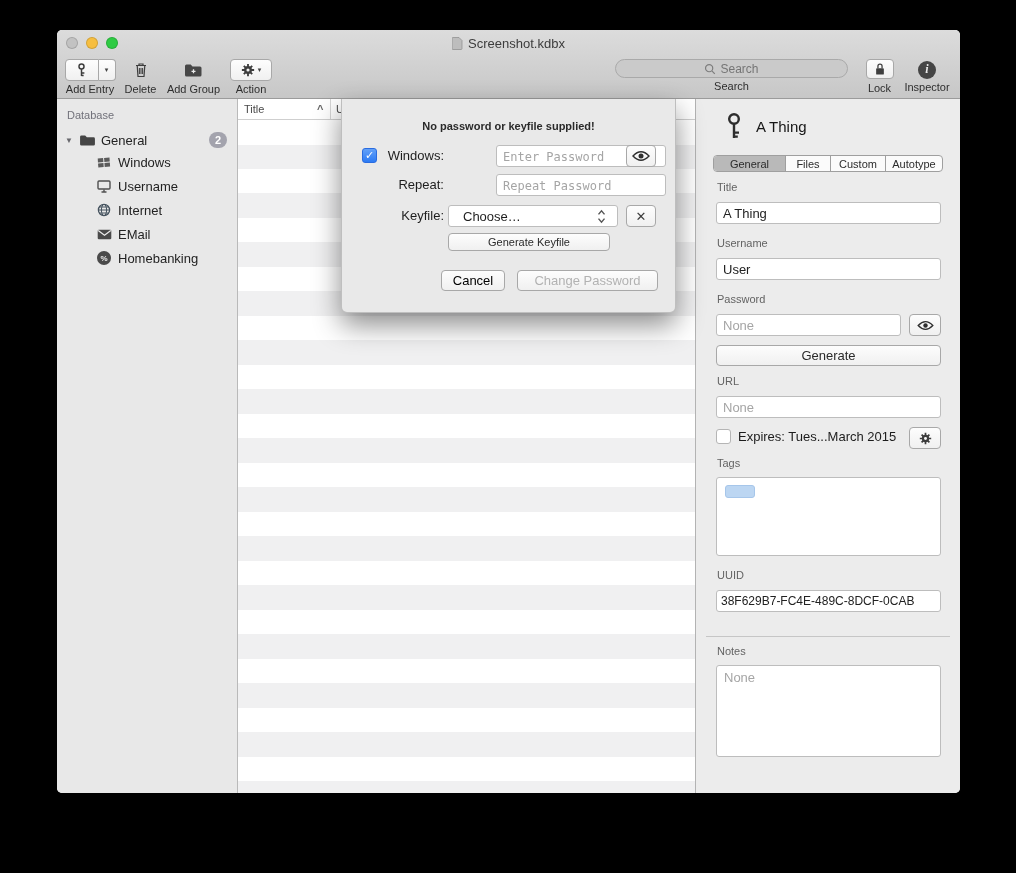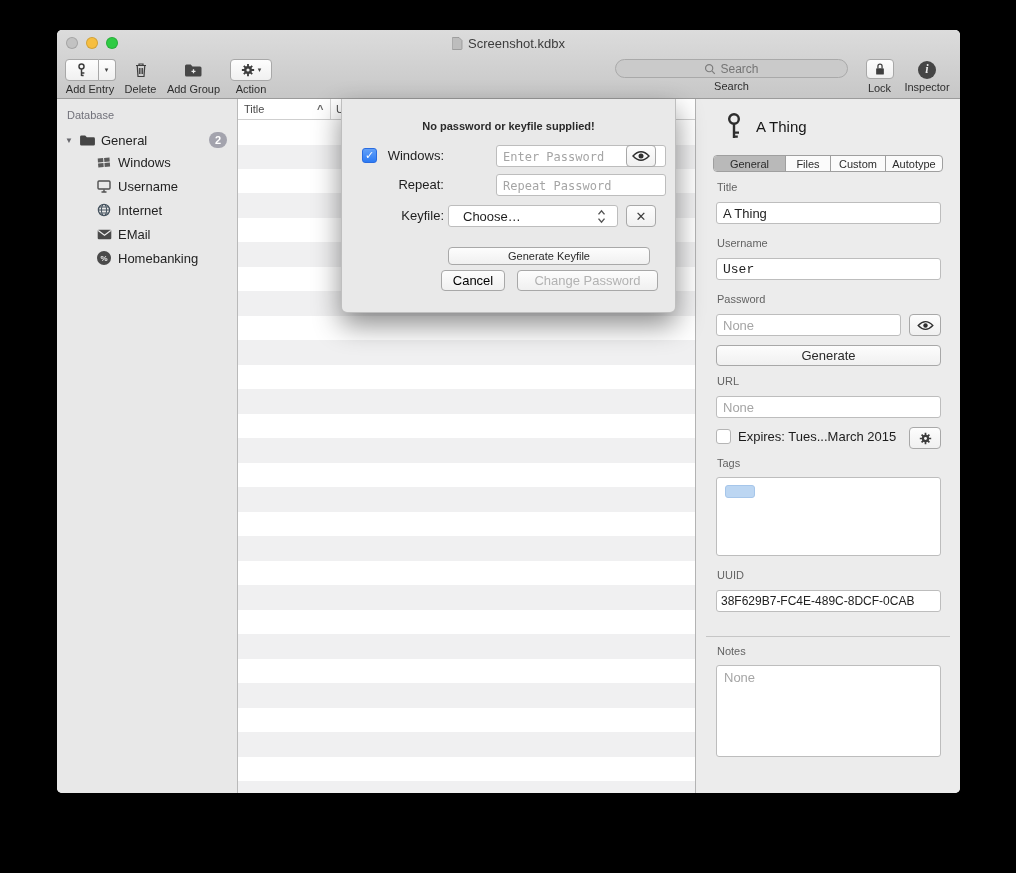--- a/index.html
+++ b/index.html
@@ -95,21 +95,21 @@
   .checkbox { width:15px; height:15px; border-radius:3px; }
   .cb-on { background:linear-gradient(#63a1f8,#2d7bf4); border:1px solid #2a6ce0;
            color:#fff; font-size:11px; display:flex; align-items:center; justify-content:center; }
   .cb-off { background:#fff; border:1px solid #b5b5b5; }
   .dlg-cb { position:absolute; left:20px; top:49px; }
   .popup { position:absolute; left:106px; top:106px; width:170px; height:22px;
            display:flex; align-items:center; }
   .popup-text { font-size:13px; padding-left:8px; flex:1; color:#1e1e1e; }
   .popup-stepper { margin-right:5px; display:flex; }
   .small-btn { font-size:11px; color:#2a2a2a; }
-  .dlg-generate { position:absolute; left:106px; top:148px; width:202px; height:18px; }
+  .dlg-generate { position:absolute; left:106px; top:134px; width:162px; height:18px; }
   .dlg-cancel { position:absolute; left:99px; top:171px; width:64px; height:21px; font-size:13px; }
   .dlg-change { position:absolute; left:175px; top:171px; width:141px; height:21px;
                 font-size:13px; color:#b2b2b2; }
   .glyph-x { font-size:13px; color:#3d3d3d; }
 
   
   .inspector { position:absolute; right:0; top:69px; bottom:0; width:265px;
                background:#ececec; border-left:1px solid #b3b3b3; }
   .ins-head { position:absolute; top:13px; left:28px; display:flex; align-items:center; gap:12px; }
   .ins-title { font-size:15px; color:#161616; }
@@ -335,21 +335,21 @@
       <div class="seg sel seg-general">General</div>
       <div class="seg seg-files">Files</div>
       <div class="seg seg-custom">Custom</div>
       <div class="seg seg-autotype">Autotype</div>
     </div>
 
     <div class="ins-label" style="top:82px;">Title</div>
     <input class="field ins-field" style="top: 103px;" value="A Thing">
 
     <div class="ins-label" style="top:138px;">Username</div>
-    <input class="field ins-field" style="top: 159px; font-family: Liberation Mono, monospace;" value="User">
+    <input class="field ins-field" style="top: 159px;" value="User">
 
     <div class="ins-label" style="top:194px;">Password</div>
     <input class="field ins-field short" style="top: 215px;" placeholder="None">
     <span class="mac-btn ins-side-btn" style="top:215px;">
       <span style="display:inline-flex;">
         <svg width="17" height="11" viewBox="0 0 18 12">
             <path d="M1 6 Q9 -2.5 17 6 Q9 14.5 1 6 z" fill="none" stroke="#2f2f2f" stroke-width="1.4"></path>
             <circle cx="9" cy="6" r="2.4" fill="#2f2f2f"></circle>
           </svg>
       </span>

